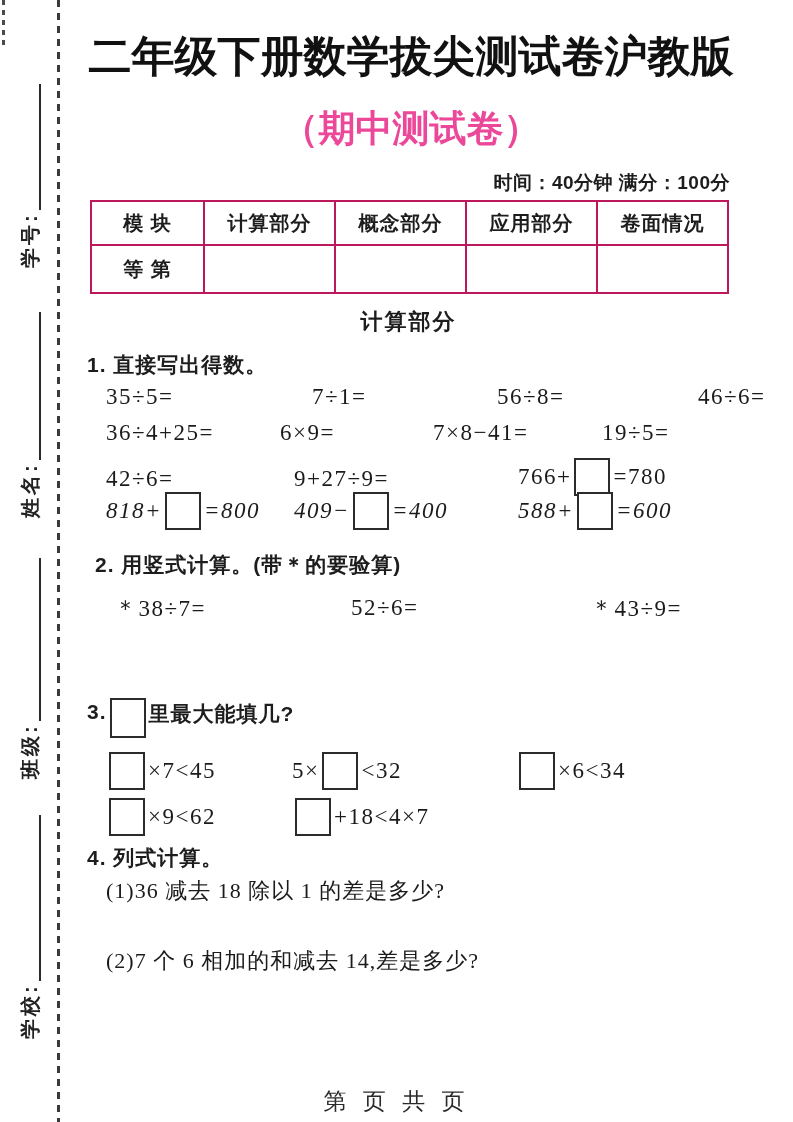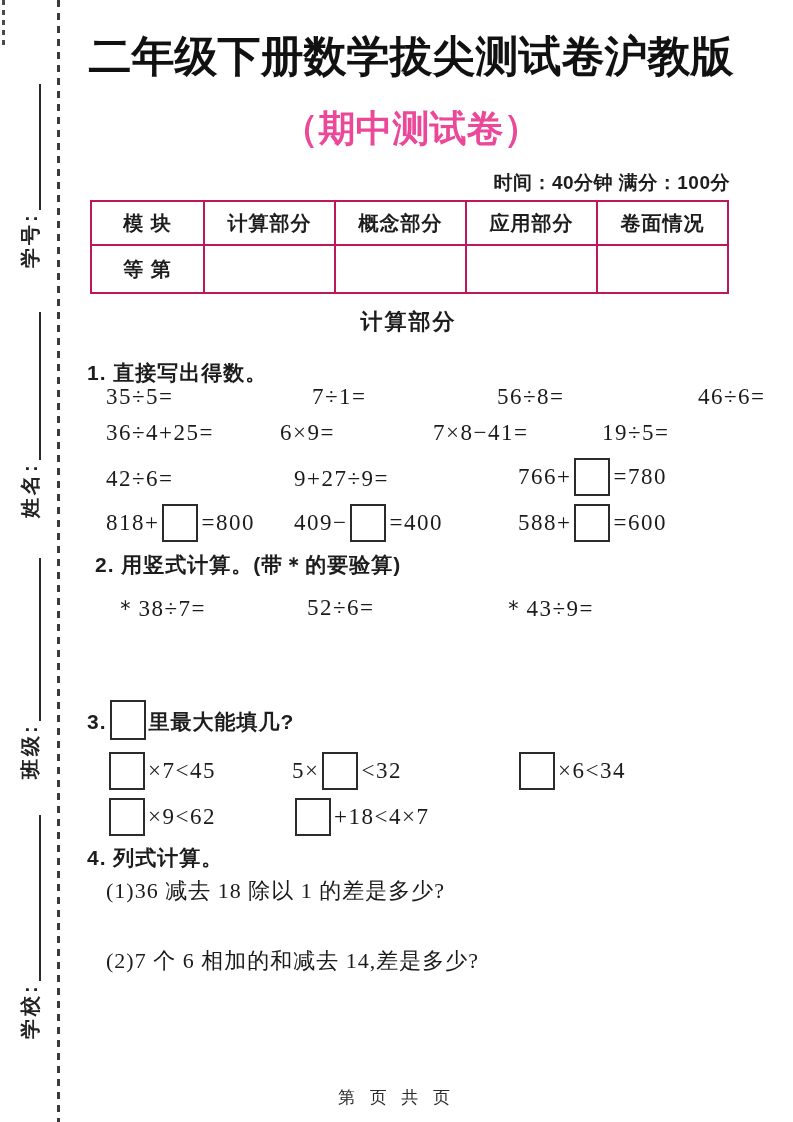--- a/index.html
+++ b/index.html
@@ -39,51 +39,51 @@
   table.score td{border:2px solid #be185d;text-align:center;vertical-align:middle;
     font-size:20px;font-weight:bold;letter-spacing:1px;padding:0;}
   table.score tr.hdr td{height:42px;}
   table.score tr.blank td{height:46px;}
 
   .section-title{position:absolute;left:90px;top:307px;width:637px;text-align:center;
     font-size:22px;font-weight:bold;letter-spacing:2px;}
 
   .q-heading{position:absolute;font-size:21px;font-weight:bold;letter-spacing:1px;
     left:87px;white-space:nowrap;}
-  .qh1{top:359px;}
+  .qh1{top:351px;}
   .qh2{top:551px;margin-left:8px;}
-  .qh3{top:700px;height:44px;display:flex;align-items:center;}
+  .qh3{top:700px;height:44px;display:flex;}
   .qh4{top:844px;}
 
   .math{font-family:"Liberation Serif",serif;font-size:23px;letter-spacing:1.5px;
     color:#1b1b1b;white-space:nowrap;}
   .mrow{position:absolute;left:106px;width:626px;display:grid;align-items:center;}
   .g4{grid-template-columns:174px 153px 169px 1fr;}
   .g3a{grid-template-columns:188px 224px 1fr;}
   .g3b{grid-template-columns:201px 195px 1fr;}
   .g3c{grid-template-columns:186px 224px 1fr;}
   .r1{top:384px;gap:32px;}
   .r2{top:420px;}
   .r3{top:456px;height:46px;}
-  .r4{top:502px;height:46px;}
-  .r5{top:588px;height:40px;}
+  .r4{top:490px;height:46px;font-style:italic;}
+  .r5{top:588px;height:40px;gap:44px;}
   .r6{top:750px;height:46px;}
   .r7{top:796px;height:46px;}
 
   .sq{display:inline-block;width:32px;height:34px;border:2px solid #2b2b2b;
     vertical-align:middle;margin:0 3px;transform:translateY(-2px);background:#fff;}
   .qh3 .sq{width:32px;height:36px;}
 
   .word-problem{position:absolute;left:106px;font-family:"Liberation Serif",serif;
     font-size:22px;letter-spacing:1px;color:#1b1b1b;white-space:nowrap;}
   .wp1{top:876px;}
   .wp2{top:946px;}
 
   .footer{position:absolute;left:0;top:1086px;width:793px;text-align:center;
-    font-size:17px;letter-spacing:5px;color:#2a2a2a;}
+    font-size:23px;letter-spacing:5px;color:#2a2a2a;}
 </style>
 </head>
 <body>
 
 <div class="page">
 
   <div class="edge-dashes"></div>
   <div class="fold-line"></div>
 
   <div class="side-field sf1">

